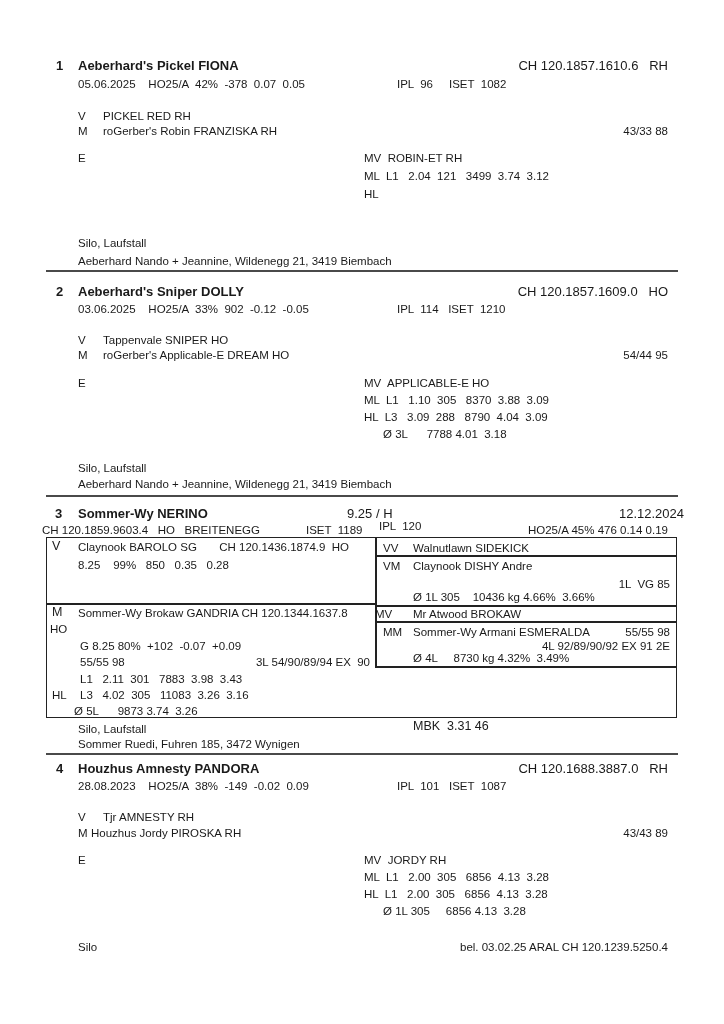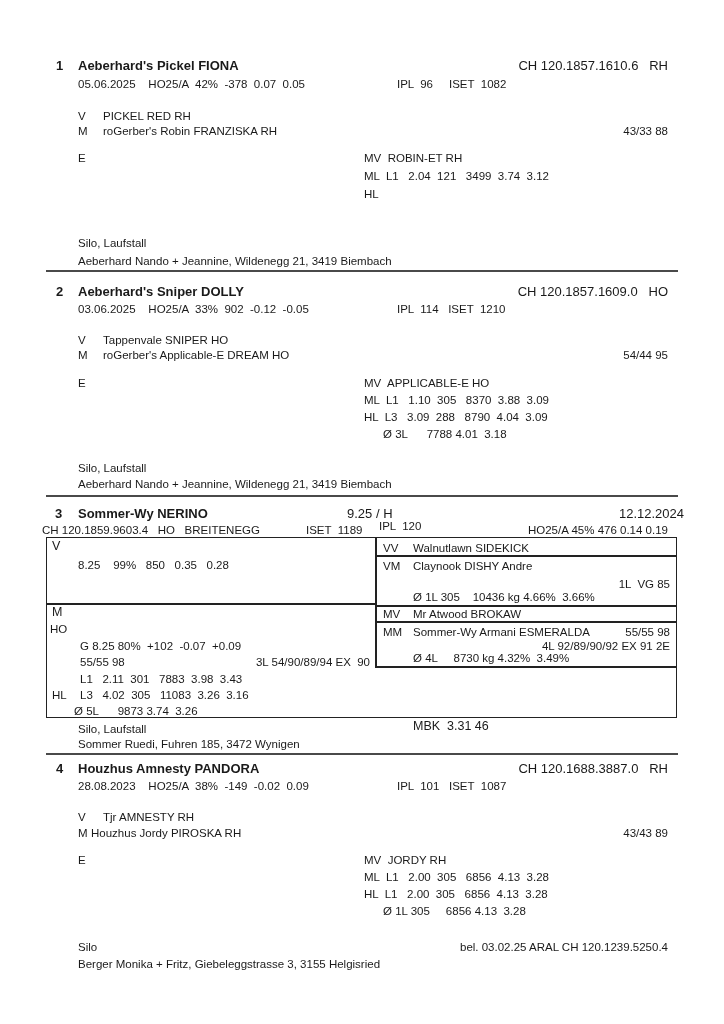--- a/index.html
+++ b/index.html
@@ -73,39 +73,41 @@
 
   <div class="obox" style="left:46px;top:537px;width:631px;height:181px"></div>
   <div class="bx" style="left:375px;top:537px;width:1.5px;height:129px"></div>
   <div class="bx" style="left:46px;top:603px;width:329px;height:1.5px"></div>
   <div class="bx" style="left:375px;top:555px;width:302px;height:1.5px"></div>
   <div class="bx" style="left:375px;top:605px;width:302px;height:1.5px"></div>
   <div class="bx" style="left:375px;top:621px;width:302px;height:1.5px"></div>
   <div class="bx" style="left:375px;top:666px;width:302px;height:1.5px"></div>
 
   <div class="t f12" style="left:52px;top:540px">V</div>
+  <div class="t" style="left:78px;top:541px">Claynook BAROLO SG       CH 120.1436.1874.9  HO</div>
   <div class="t" style="left:78px;top:559px">8.25    99%   850   0.35   0.28</div>
 
   <div class="t f12" style="left:52px;top:606px">M</div>
+  <div class="t" style="left:78px;top:607px">Sommer-Wy Brokaw GANDRIA CH 120.1344.1637.8</div>
   <div class="t" style="left:50px;top:623px">HO</div>
   <div class="t" style="left:80px;top:640px">G 8.25 80%  +102  -0.07  +0.09</div>
   <div class="t" style="left:80px;top:656px">55/55 98</div>
   <div class="t ra" style="right:354px;top:656px">3L 54/90/89/94 EX  90</div>
   <div class="t" style="left:80px;top:673px">L1   2.11  301   7883  3.98  3.43</div>
   <div class="t" style="left:52px;top:689px">HL</div>
   <div class="t" style="left:80px;top:689px">L3   4.02  305   11083  3.26  3.16</div>
   <div class="t" style="left:74px;top:705px">Ø 5L      9873 3.74  3.26</div>
 
   <div class="t" style="left:383px;top:542px">VV</div>
   <div class="t" style="left:413px;top:542px">Walnutlawn SIDEKICK</div>
   <div class="t" style="left:383px;top:560px">VM</div>
   <div class="t" style="left:413px;top:560px">Claynook DISHY Andre</div>
   <div class="t ra" style="right:54px;top:578px">1L  VG 85</div>
   <div class="t" style="left:413px;top:591px">Ø 1L 305    10436 kg 4.66%  3.66%</div>
-  <div class="t" style="left:383px;top:608px">MV</div>
+  <div class="t" style="left:375px;top:608px">MV</div>
   <div class="t" style="left:413px;top:608px">Mr Atwood BROKAW</div>
   <div class="t" style="left:383px;top:626px">MM</div>
   <div class="t" style="left:413px;top:626px">Sommer-Wy Armani ESMERALDA</div>
   <div class="t ra" style="right:54px;top:626px">55/55 98</div>
   <div class="t ra" style="right:54px;top:640px">4L 92/89/90/92 EX 91 2E</div>
   <div class="t" style="left:413px;top:652px">Ø 4L     8730 kg 4.32%  3.49%</div>
   <div class="t f12" style="left:413px;top:720px">MBK  3.31 46</div>
 
   <div class="t" style="left:78px;top:723px">Silo, Laufstall</div>
   <div class="t" style="left:78px;top:738px">Sommer Ruedi, Fuhren 185, 3472 Wynigen</div>
@@ -121,15 +123,14 @@
   <div class="t" style="left:78px;top:827px">M</div>
   <div class="t" style="left:91px;top:827px">Houzhus Jordy PIROSKA RH</div>
   <div class="t ra" style="right:56px;top:827px">43/43 89</div>
   <div class="t" style="left:78px;top:854px">E</div>
   <div class="t" style="left:364px;top:854px">MV  JORDY RH</div>
   <div class="t" style="left:364px;top:871px">ML  L1   2.00  305   6856  4.13  3.28</div>
   <div class="t" style="left:364px;top:888px">HL  L1   2.00  305   6856  4.13  3.28</div>
   <div class="t" style="left:383px;top:905px">Ø 1L 305     6856 4.13  3.28</div>
   <div class="t" style="left:78px;top:941px">Silo</div>
   <div class="t ra" style="right:56px;top:941px">bel. 03.02.25 ARAL CH 120.1239.5250.4</div>
-  <div class="t" style="left:78px;top:958px">Berger Monika + Fritz, Giebeleggstrasse 3, 3155 Helgisried</div>
 
 </div>
 
 </body></html>

